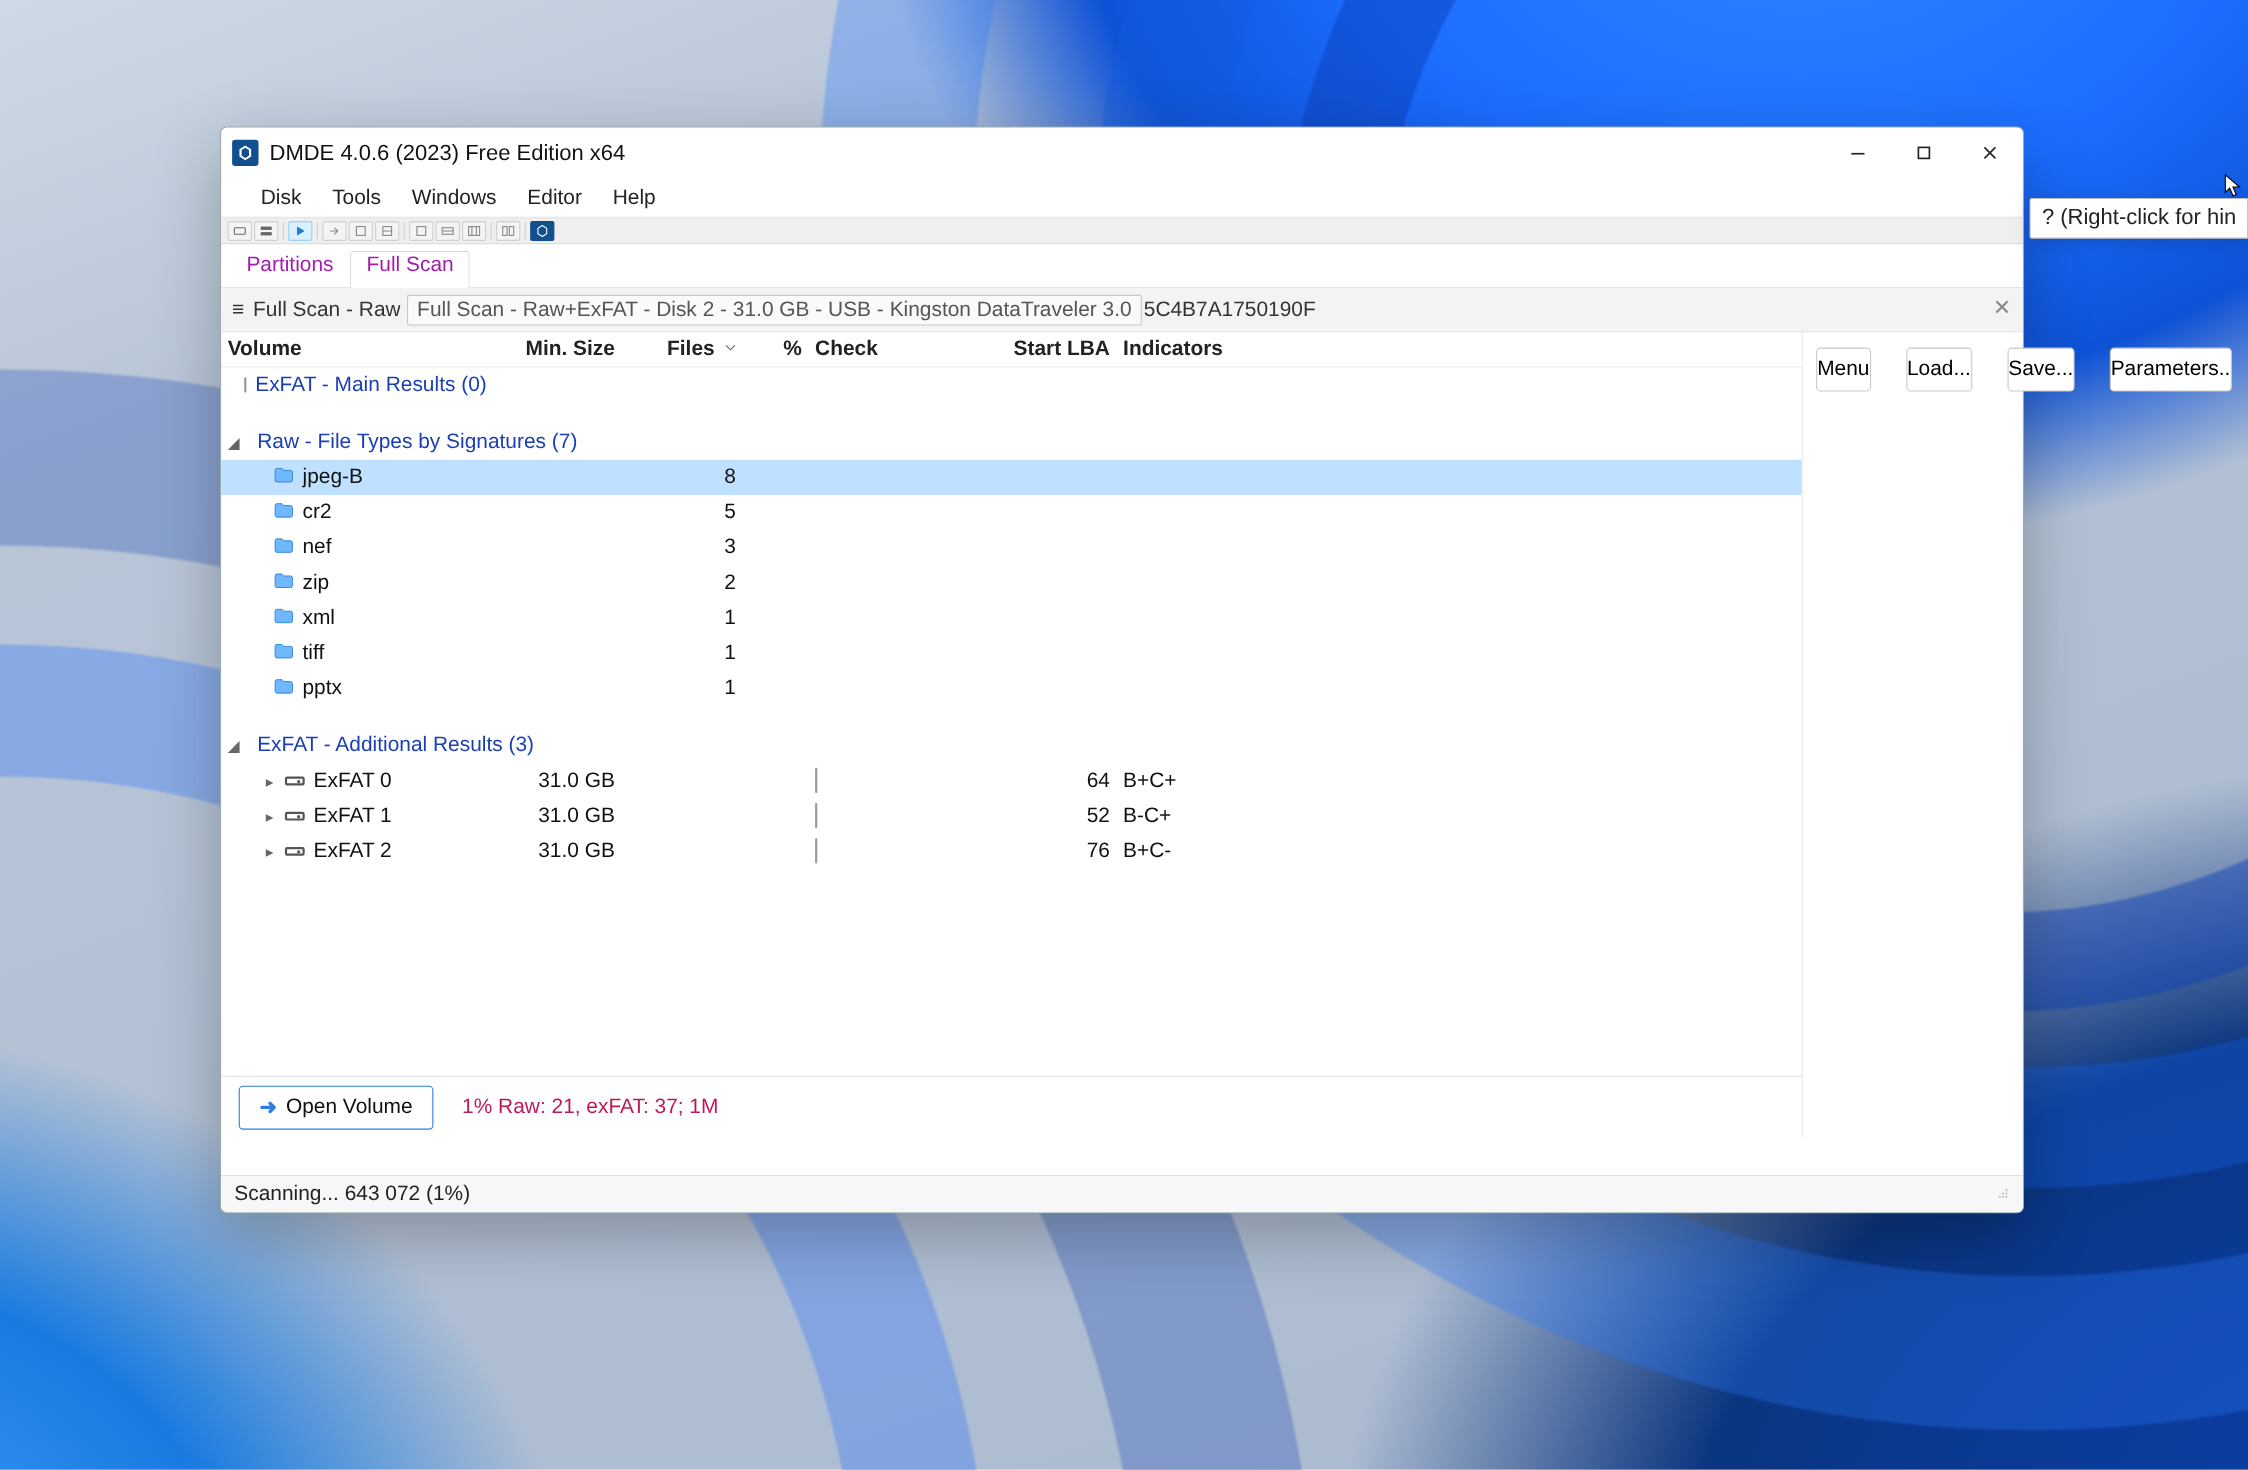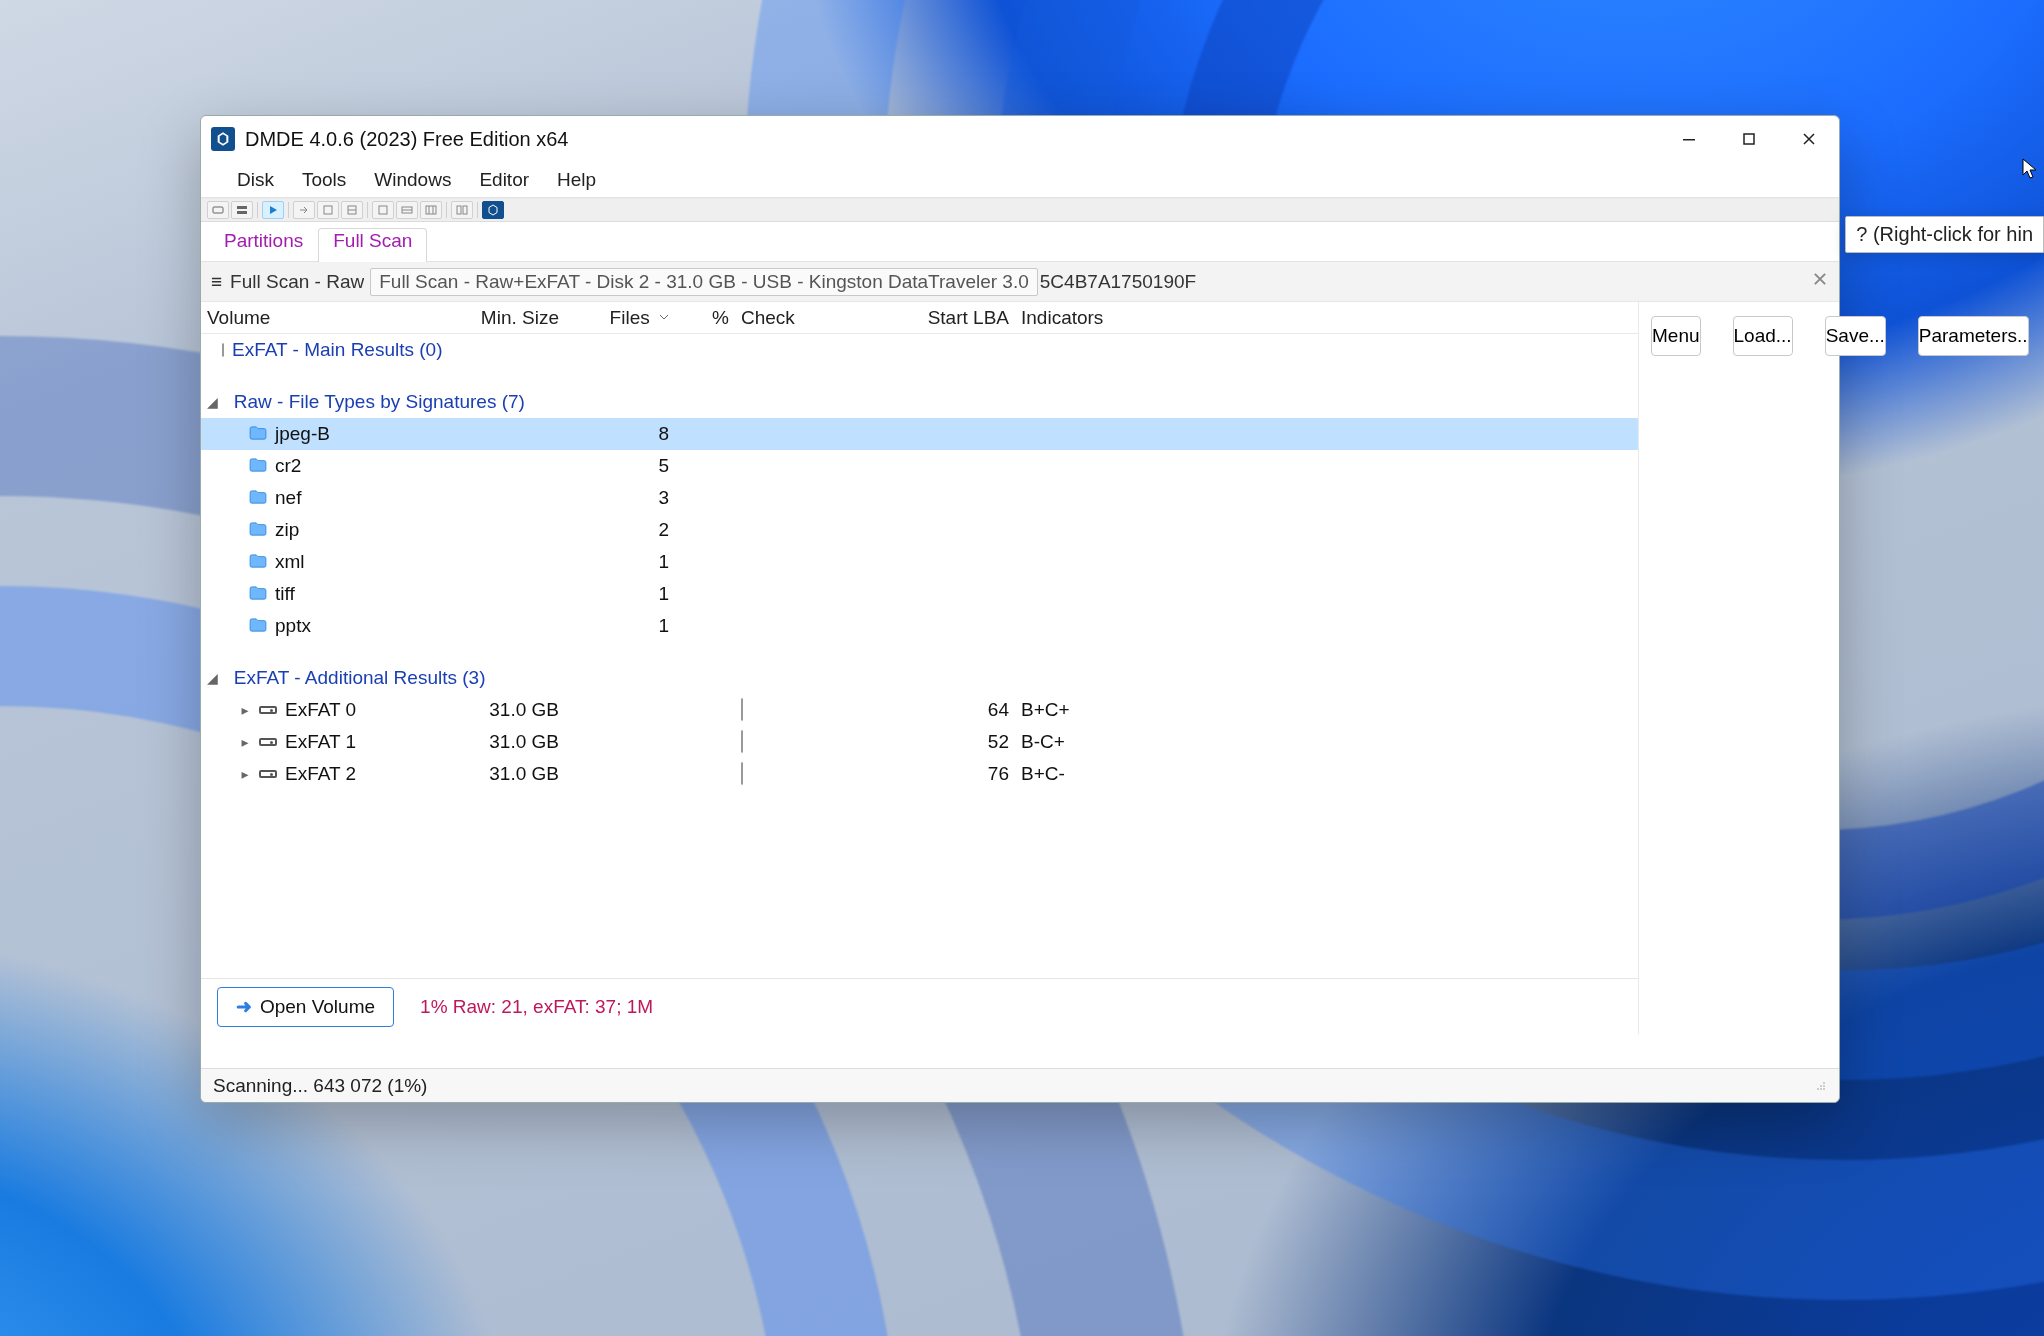--- a/index.html
+++ b/index.html
@@ -64,21 +64,21 @@
 .subtitle-suffix{ margin-left:-6px; color:#333; }
 
 .content{ flex:1; display:flex; min-height:0;}
 .grid-wrap{ flex:1; display:flex; flex-direction:column; border-right:1px solid #eaeaea; min-width:0;}
 
 .headers{
   height:32px; display:grid;
   grid-template-columns: 224px 140px 110px 60px 110px 170px 1fr;
   align-items:center; color:#222; font-size:19px; border-bottom:1px solid #e9e9e9;
 }
-.headers .h{ padding:0 6px; white-space:nowrap; }
+.headers .h{ padding:0 6px; white-space:nowrap;font-weight:bold; }
 .headers .right{ text-align:right; }
 .sort-caret{ display:inline-block; margin-left:4px; transform:translateY(-2px);}
 .sort-caret svg{width:10px;height:10px;}
 
 .rows{ flex:1; overflow:auto; font-size:19px; color:#111;}
 .row{
   display:grid;
   grid-template-columns: 224px 140px 110px 60px 110px 170px 1fr;
   align-items:center; height:32px;
 }
@@ -109,21 +109,20 @@
 
 .statusbar{ height:34px; border-top:1px solid #ddd; background:#f7f7f7; display:flex; align-items:center; padding:0 12px; font-size:19px; color:#222; border-radius:0 0 6px 6px;margin-top:34px;}
 .resize-grip{ margin-left:auto; opacity:.5;}
 .resize-grip svg{width:14px;height:14px;}
 
 
 .hint{
   position:absolute; right:0; top:180px; background:#fff; border:1px solid #bbb;
   padding:6px 10px; font-size:20px; color:#222; box-shadow:0 4px 16px rgba(0,0,0,.15);
   border-radius:2px 0 0 2px;
-  margin-top:36px;
 }
 .cursor{
   position:absolute; right:4px; top:158px; width:18px;height:22px;
 }
 .cursor svg{width:18px;height:22px;}
 </style>
 </head>
 <body>
 
 <div class="wallpaper">

